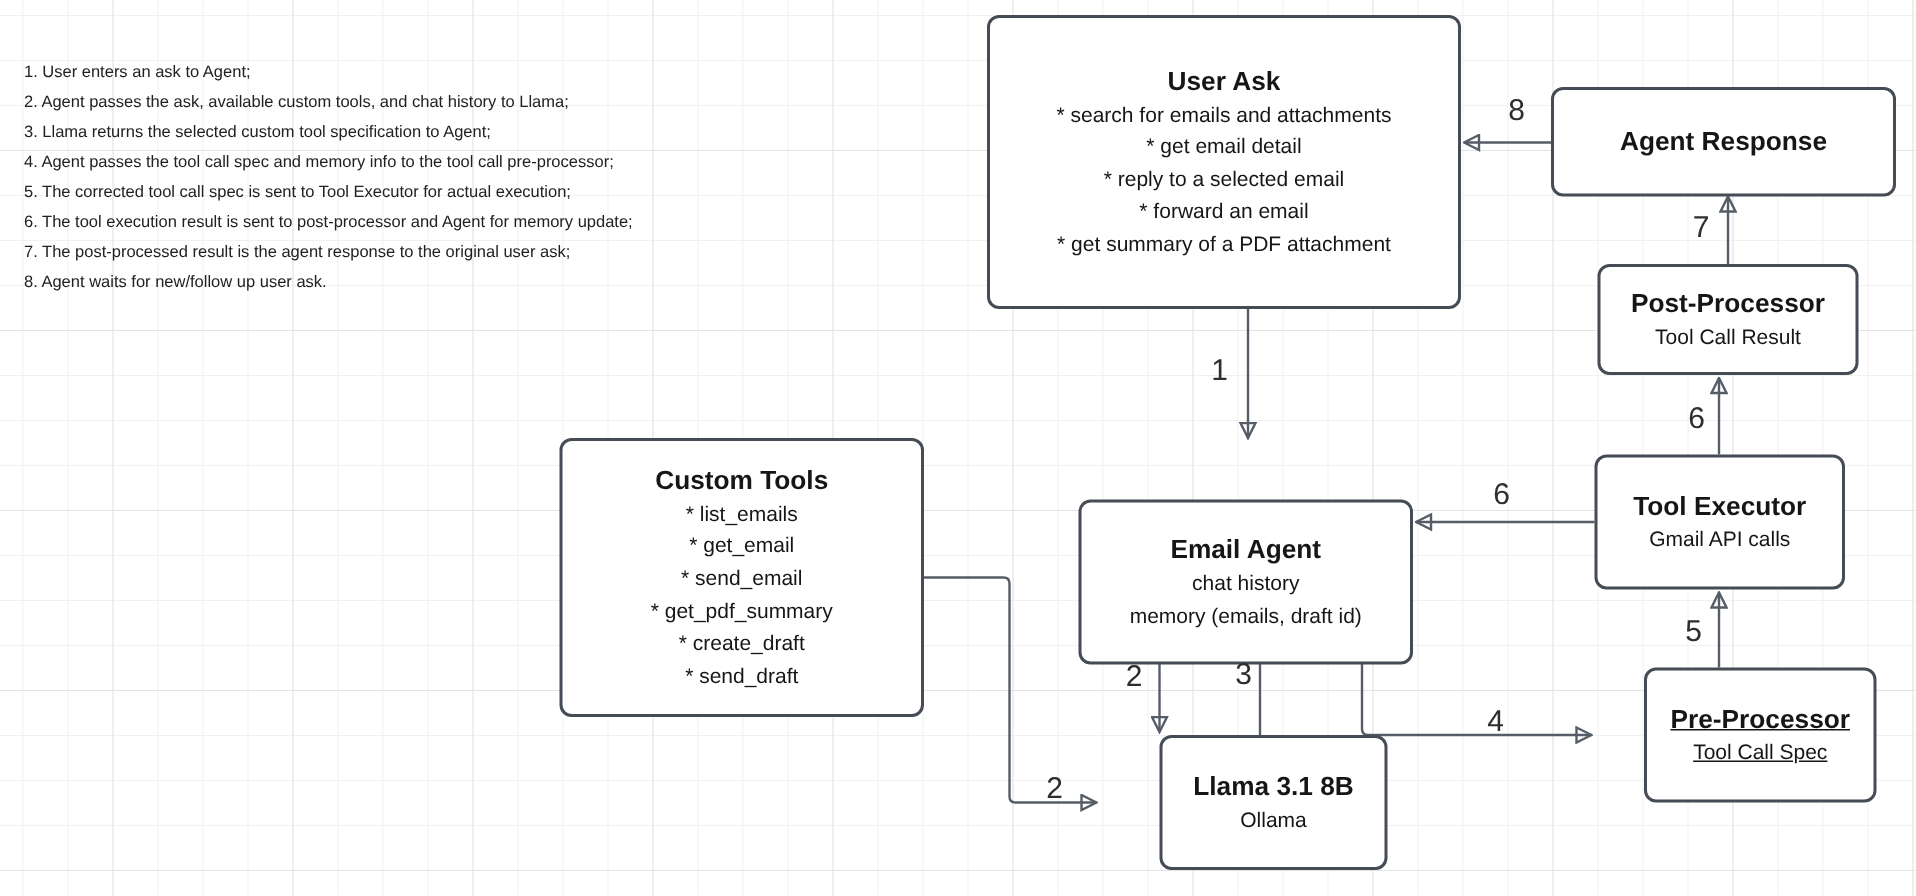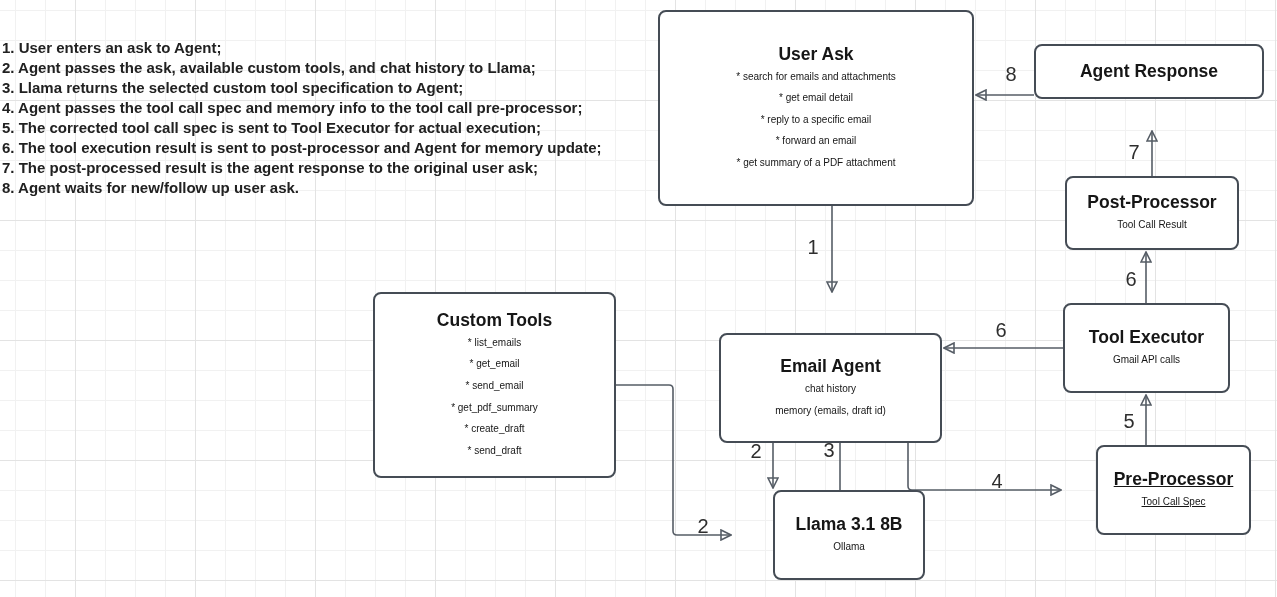--- a/index.html
+++ b/index.html
@@ -19,27 +19,26 @@
       linear-gradient(to right,  #f1f1f1 1px, transparent 1px),
       linear-gradient(to bottom, #f1f1f1 1px, transparent 1px);
     background-size: 120px 120px, 120px 120px, 30px 30px, 30px 30px;
     background-position: 75px 0, 0 100px, 15px 0, 0 10px;
   }
   .edges { position: absolute; left: 0; top: 0; width: 1277px; height: 597px; }
   .edges path { stroke: #565d66; stroke-width: 1.6; fill: none; }
 
   .notes {
     position: absolute;
-    left: 2px;
+    left: 16px;
     top: 38px;
-    font-size: 15px;
+    font-size: 11px;
     line-height: 20px;
     color: #212121;
     white-space: nowrap;
-    font-weight: bold;
   }
 
   .box {
     position: absolute;
     box-sizing: border-box;
     background: #ffffff;
     border: 2px solid #454c55;
     border-radius: 8px;
     display: flex;
     flex-direction: column;
@@ -48,37 +47,37 @@
     text-align: center;
     color: #161616;
   }
   .box-title {
     font-weight: bold;
     font-size: 17.5px;
     line-height: 23px;
     white-space: nowrap;
   }
   .box-line {
-    font-size: 10px;
+    font-size: 14px;
     line-height: 21.6px;
     white-space: nowrap;
   }
 
   .edge-label {
     position: absolute;
     transform: translate(-50%, -50%);
     font-size: 20px;
     color: #2e2e2e;
     background: transparent;
     line-height: 1;
   }
 
   
   .b-user-ask      { left: 658px; top:  10px; width: 316px; height: 196px; }
-  .b-agent-resp    { left: 1034px; top:  44px; width: 230px; height: 55px; text-align: right; }
+  .b-agent-resp    { left: 1034px; top:  58px; width: 230px; height: 73px; text-align: right; }
   .b-post-proc     { left: 1065px; top: 176px; width: 174px; height: 74px; }
   .b-email-agent   { left: 719px; top: 293px; width: 223px; height: 110px; margin-top: 40px; }
   .b-tool-exec     { left: 1063px; top: 303px; width: 167px; height: 90px; }
   .b-custom-tools  { left: 373px; top: 292px; width: 243px; height: 186px; }
   .b-pre-proc      { left: 1096px; top: 445px; width: 155px; height: 90px; text-decoration: underline; }
   .b-llama         { left: 733px; top: 490px; width: 152px; height: 90px; margin-left: 40px; }
 </style>
 </head>
 <body>
 
@@ -110,21 +109,21 @@
     <div>5. The corrected tool call spec is sent to Tool Executor for actual execution;</div>
     <div>6. The tool execution result is sent to post-processor and Agent for memory update;</div>
     <div>7. The post-processed result is the agent response to the original user ask;</div>
     <div>8. Agent waits for new/follow up user ask.</div>
   </div>
 
   <div class="box b-user-ask">
     <div class="box-title">User Ask</div>
     <div class="box-line">* search for emails and attachments</div>
     <div class="box-line">* get email detail</div>
-    <div class="box-line">* reply to a specific email</div>
+    <div class="box-line">* reply to a selected email</div>
     <div class="box-line">* forward an email</div>
     <div class="box-line">* get summary of a PDF attachment</div>
   </div>
 
   <div class="box b-agent-resp">
     <div class="box-title">Agent Response</div>
   </div>
 
   <div class="box b-post-proc">
     <div class="box-title">Post-Processor</div>

